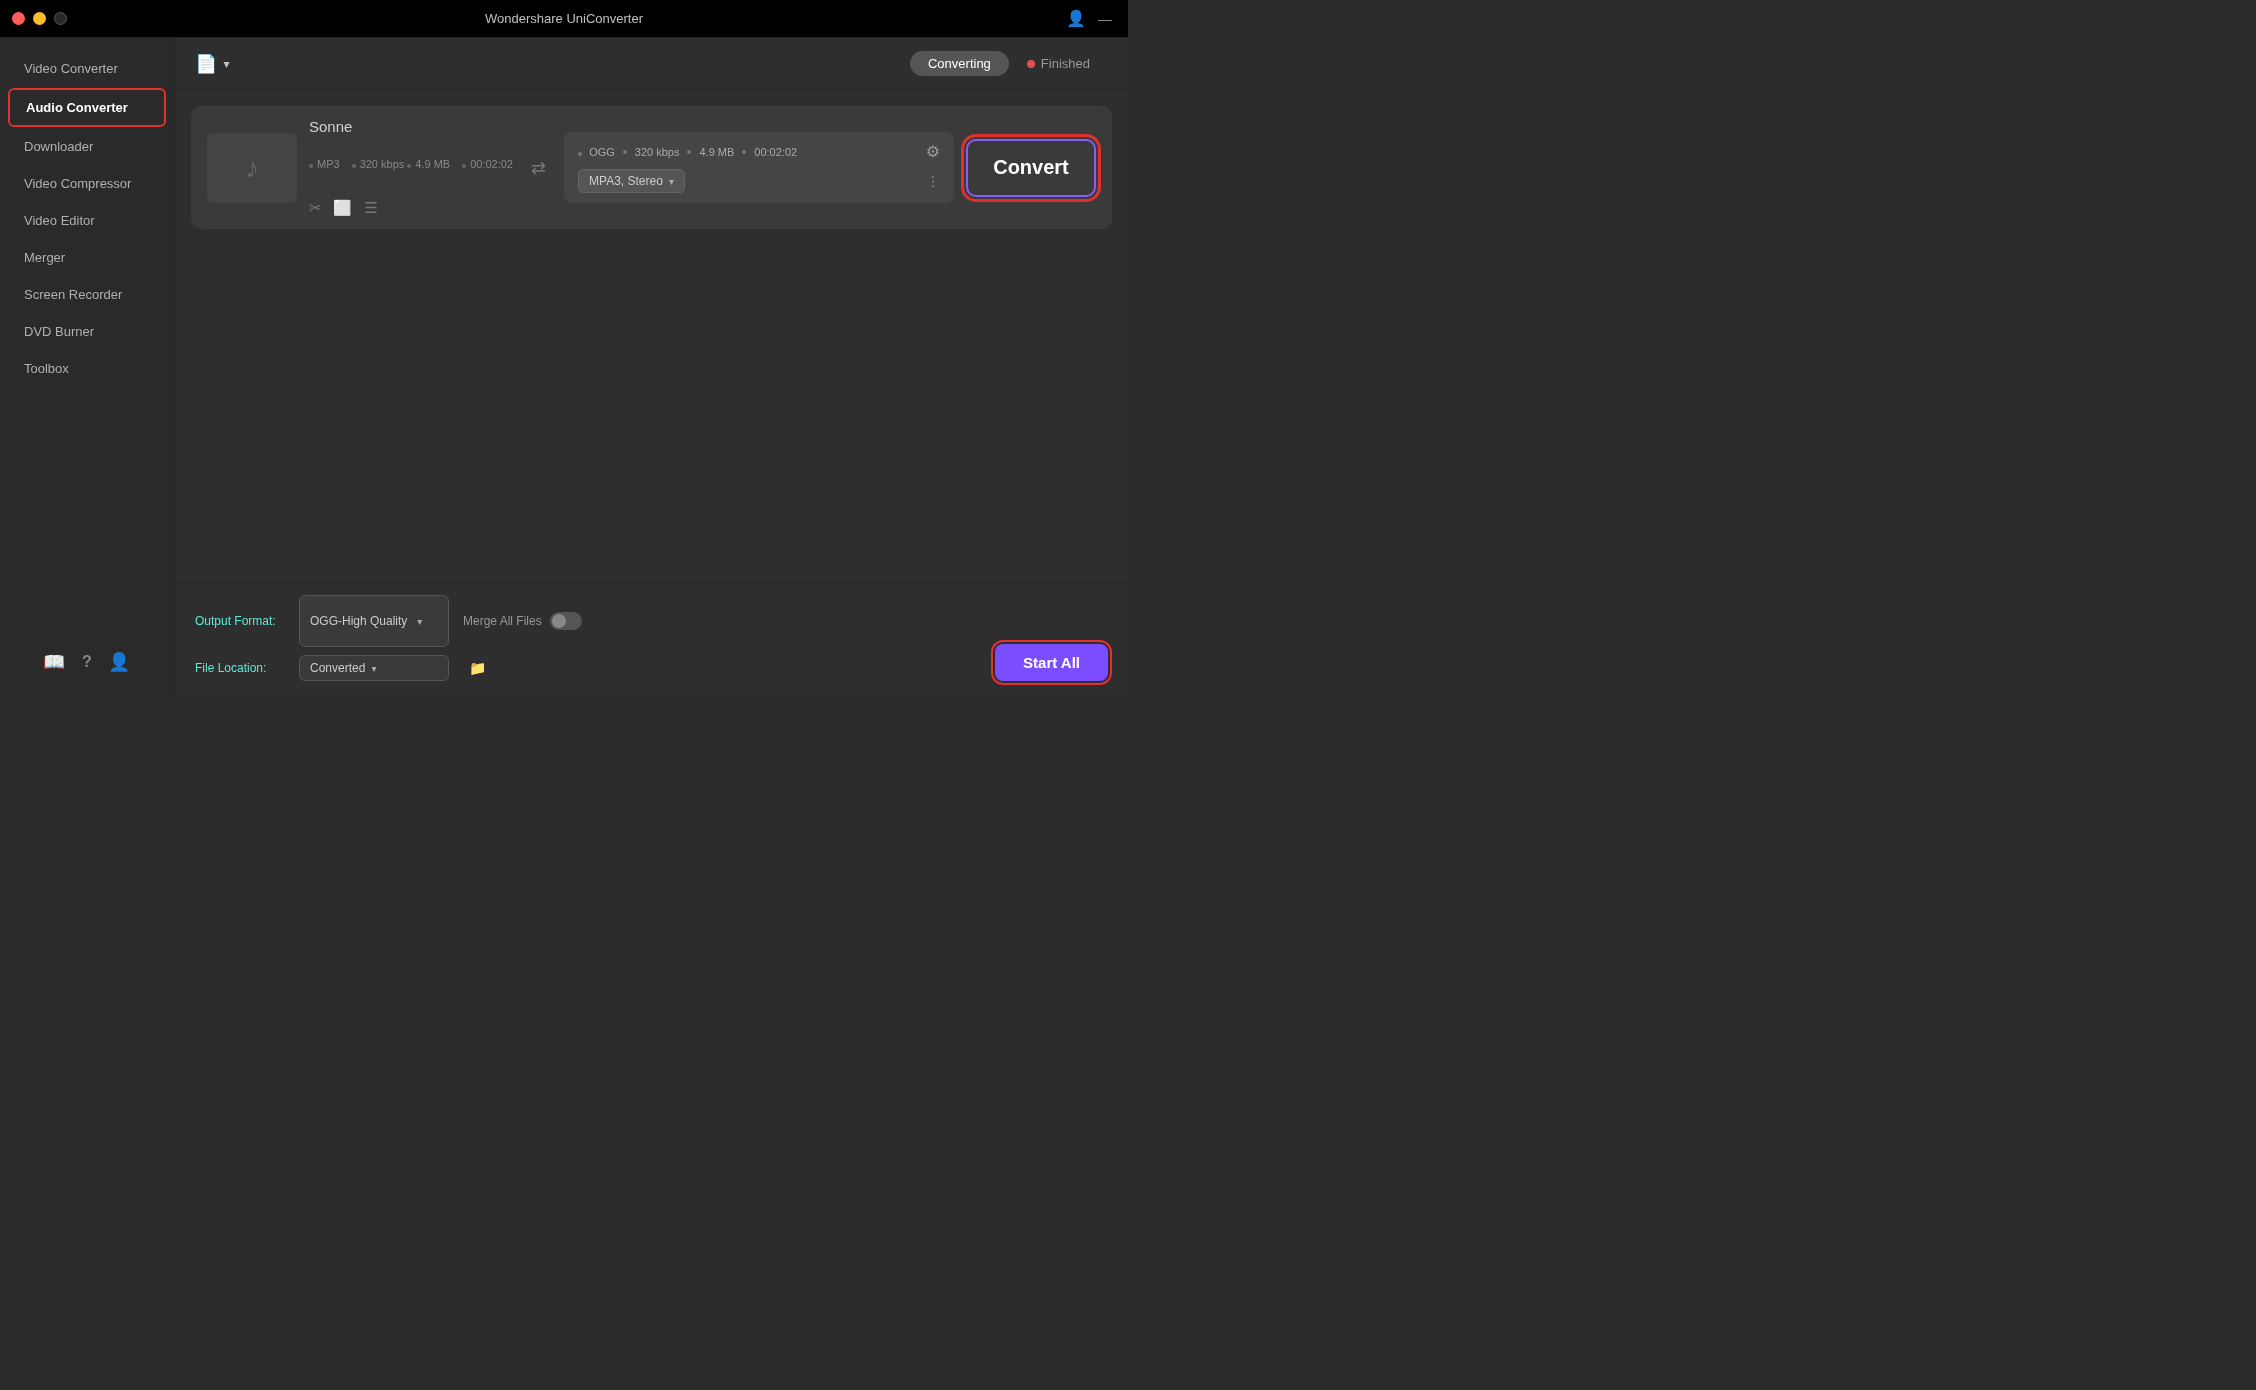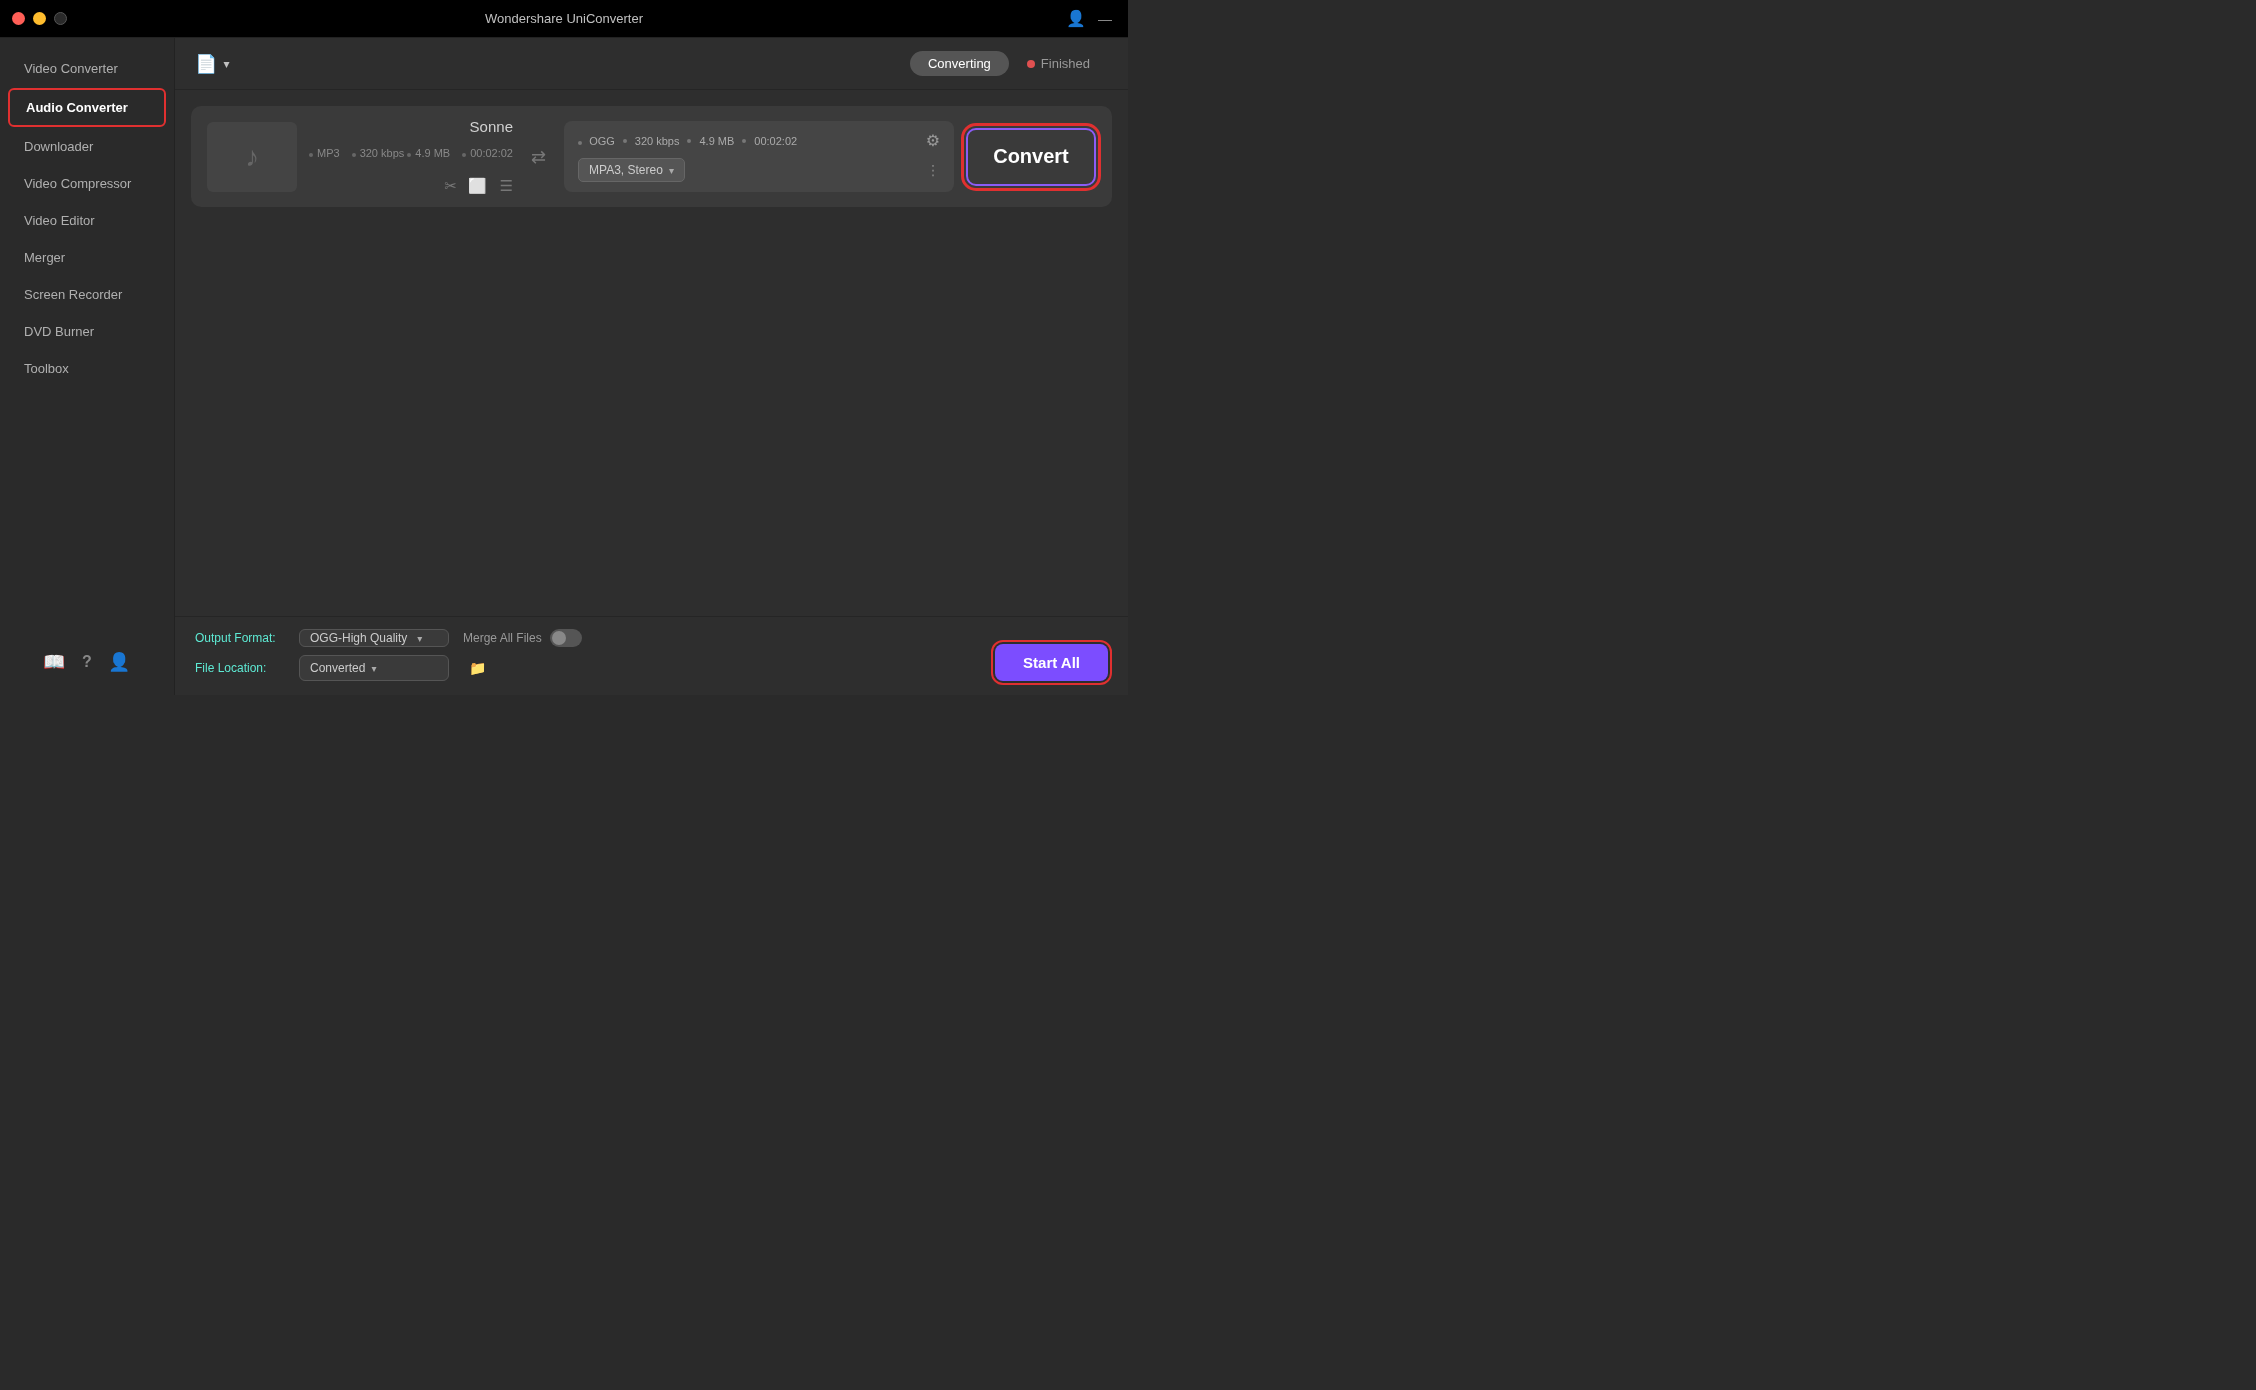--- a/index.html
+++ b/index.html
@@ -188,24 +188,23 @@
       justify-content: center;
       flex-shrink: 0;
     }
     .file-thumbnail-icon {
       font-size: 28px;
       color: #666;
     }
     .file-info {
       display: flex;
       flex-direction: column;
-      gap: 8px;
+      gap: 19px;
       flex-shrink: 0;
       min-width: 120px;
-      align-items: flex-end;
     }
     .file-name {
       font-size: 15px;
       color: #d0d0d0;
       font-weight: 500;
       margin-bottom: 4px;
     }
     .file-meta {
       display: flex;
       gap: 3px;
@@ -337,21 +336,21 @@
     }
     .bottom-label {
       font-size: 12px;
       color: #5eead4;
       min-width: 90px;
     }
     .format-select {
       background: #3a3a3a;
       border: 1px solid #555;
       color: #ccc;
-      padding: 1px 10px;
+      padding: 18px 10px;
       border-radius: 6px;
       font-size: 12px;
       cursor: pointer;
       display: flex;
       align-items: center;
       gap: 10px;
       min-width: 150px;
     }
     .merge-toggle-wrap {
       display: flex;

